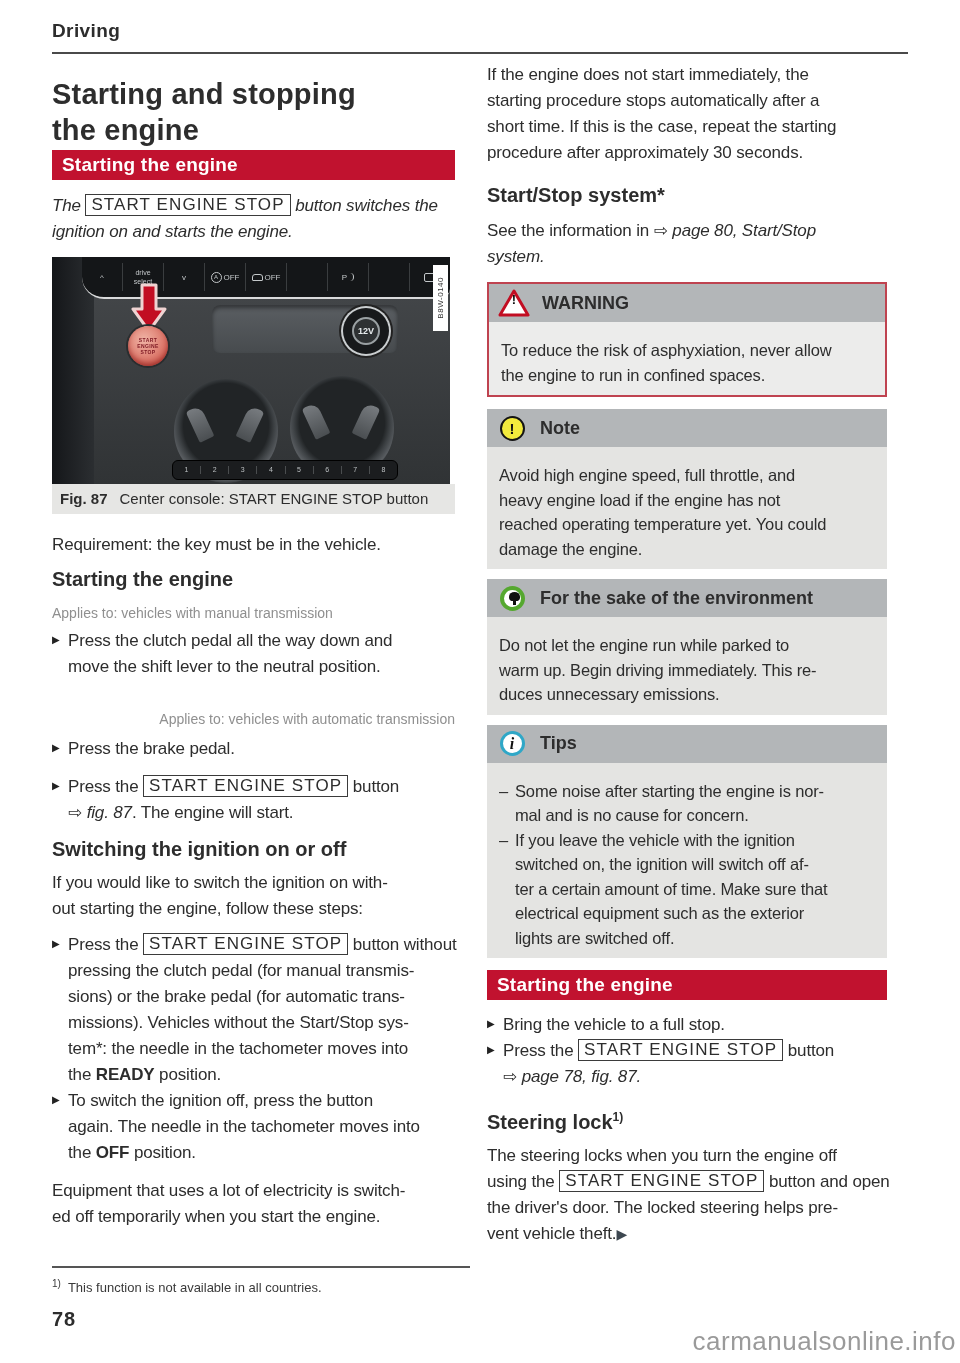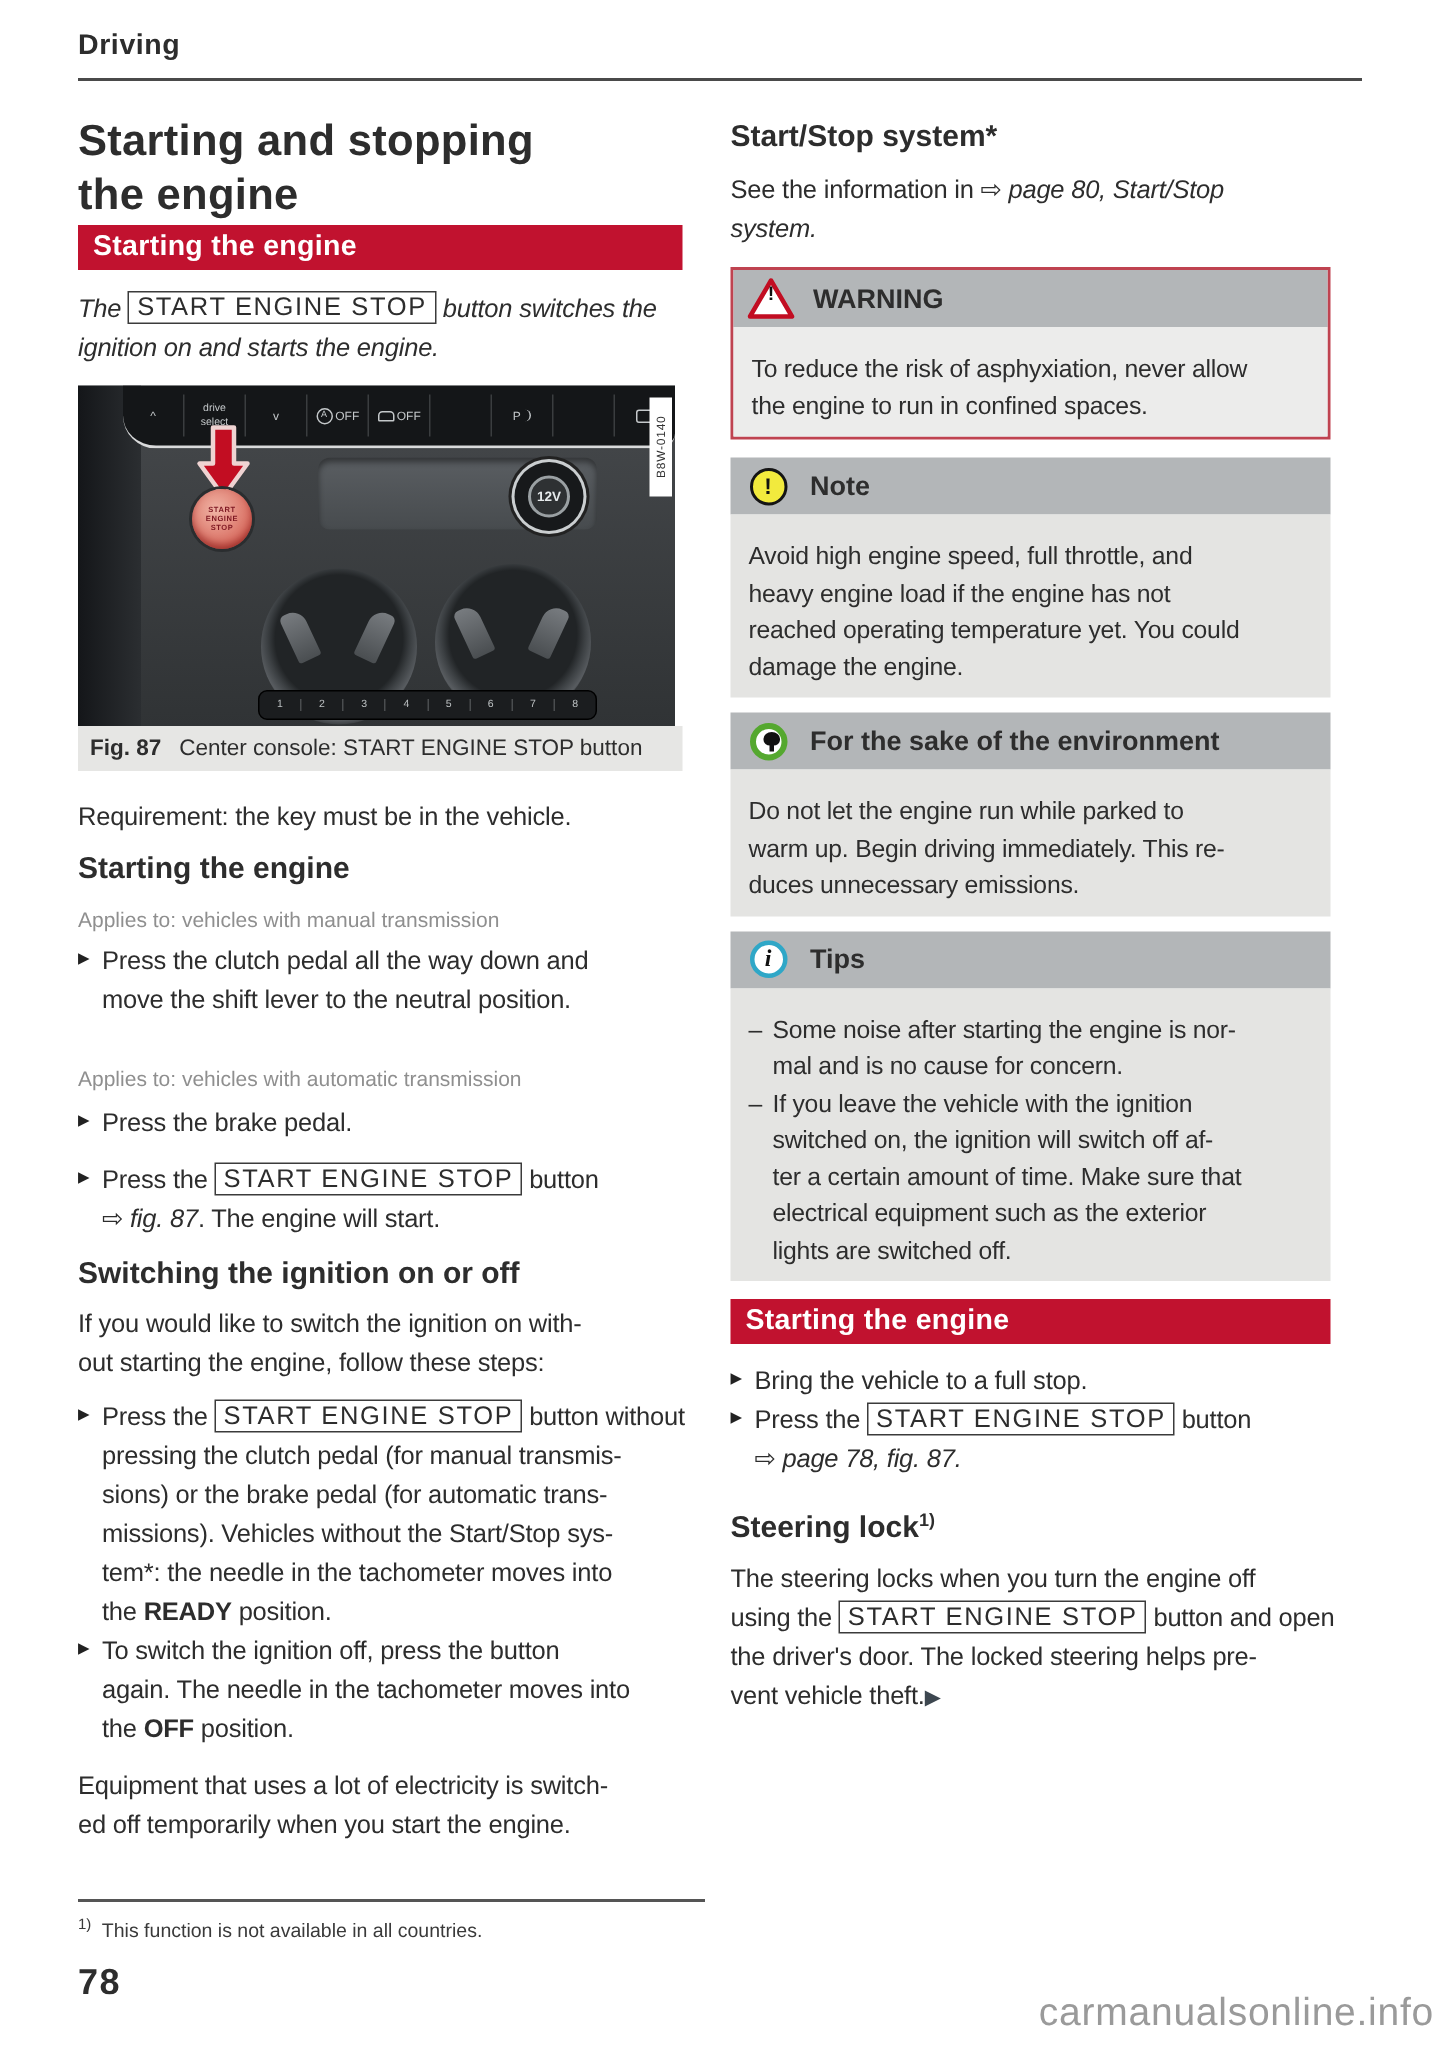--- a/index.html
+++ b/index.html
@@ -60,21 +60,21 @@
   .numstrip{position:absolute;left:120px;top:203px;width:224px;height:18px;background:#1b1d1f;border:1px solid #000;
        border-radius:6px;display:flex;align-items:center;}
   .numstrip span{flex:1;text-align:center;color:#bcc0c2;font-size:7px;border-right:1px solid #4a4d4f;line-height:8px;}
   .numstrip span:last-child{border-right:none}
   .figcap{background:#e6e6e4;height:30px;line-height:30px;font-size:15px;padding:0 8px;white-space:nowrap;}
   .figcap b{margin-right:12px;}
   
   .req{margin-top:18px;}
   .sub{font-size:20px;font-weight:bold;line-height:26px;margin-top:8px;white-space:nowrap;}
   .applies{color:var(--gray);font-size:14px;line-height:18px;margin-top:12px;white-space:nowrap;}
-  .applies2{margin-top:30px;}
+  .applies2{margin-top:30px;text-align:right;}
   .bullet{display:flex;margin-top:6px;}
   .bullet .bmark{flex:0 0 16px;font-size:10px;color:#222;padding-top:6px;}
   .mt8{margin-top:8px}.mt10{margin-top:10px}.mt12{margin-top:12px}.mt14{margin-top:14px}.mt16{margin-top:16px}
   
   .ibox{margin-top:12px;}
   .ihdr{display:flex;align-items:center;gap:12px;background:var(--hdrband);padding:4px 9px;min-height:30px;
         font-size:18px;font-weight:bold;box-sizing:border-box;}
   .ibd{background:var(--bodyband);padding:16px 12px 8px 12px;}
   .ibd .ln{font-size:16.5px;line-height:24.5px;height:24.5px;}
   .wbox{border:2px solid var(--warnborder);}
@@ -88,21 +88,21 @@
   .tree-top{position:absolute;left:5px;top:2px;width:11px;height:9px;background:#111;border-radius:50% 50% 40% 40%;}
   .tree-trunk{position:absolute;left:9px;top:8px;width:3px;height:7px;background:#111;}
   .circ-tips{background:#fff;border:3.5px solid #2fa7c7;}
   .circ-tips i{font-family:"Liberation Serif","DejaVu Serif",serif;font-style:italic;font-weight:bold;font-size:16px;color:#111;}
   .ditem{display:flex;}
   .ditem .dmark{flex:0 0 16px;}
   
   .fn-rule{position:absolute;left:52px;top:1266px;width:418px;height:1.5px;background:#555;}
   .footnote{position:absolute;left:52px;top:1278px;font-size:13px;color:#3a3a3a;}
   .footnote sup{font-size:10px;margin-right:7px;}
-  .pagenum{position:absolute;left:52px;top:1308px;font-size:24px;font-weight:bold;letter-spacing:1px;}
+  .pagenum{position:absolute;left:52px;top:1308px;font-size:20px;font-weight:bold;letter-spacing:1px;}
   .watermark{position:absolute;right:4px;top:1326px;font-size:26px;color:#9a9a9a;letter-spacing:.5px;}
   .lnflex{display:flex;justify-content:flex-start;align-items:center;}
   .cont{font-size:14px;color:#3d4750;}
 </style>
 </head>
 <body>
 
 <div class="page">
 
   <div class="section-hdr">Driving</div>
@@ -248,20 +248,26 @@
       </div>
     </div>
 
     <div class="mt12">
       <div class="ln">Equipment that uses a lot of electricity is switch-</div>
       <div class="ln">ed off temporarily when you start the engine.</div>
     </div>
   </div>
 
   <div class="col-right">
+    <div>
+      <div class="ln">If the engine does not start immediately, the</div>
+      <div class="ln">starting procedure stops automatically after a</div>
+      <div class="ln">short time. If this is the case, repeat the starting</div>
+      <div class="ln">procedure after approximately 30 seconds.</div>
+    </div>
 
     <div class="sub mt16">Start/Stop system*</div>
     <div class="mt10">
       <div class="ln"><span>See the information in </span><span class="ref">⇨ page 80, Start/Stop</span></div>
       <div class="ln ref">system.</div>
     </div>
 
     <div class="ibox wbox mt16">
       <div class="ihdr">
         <span class="icon">

